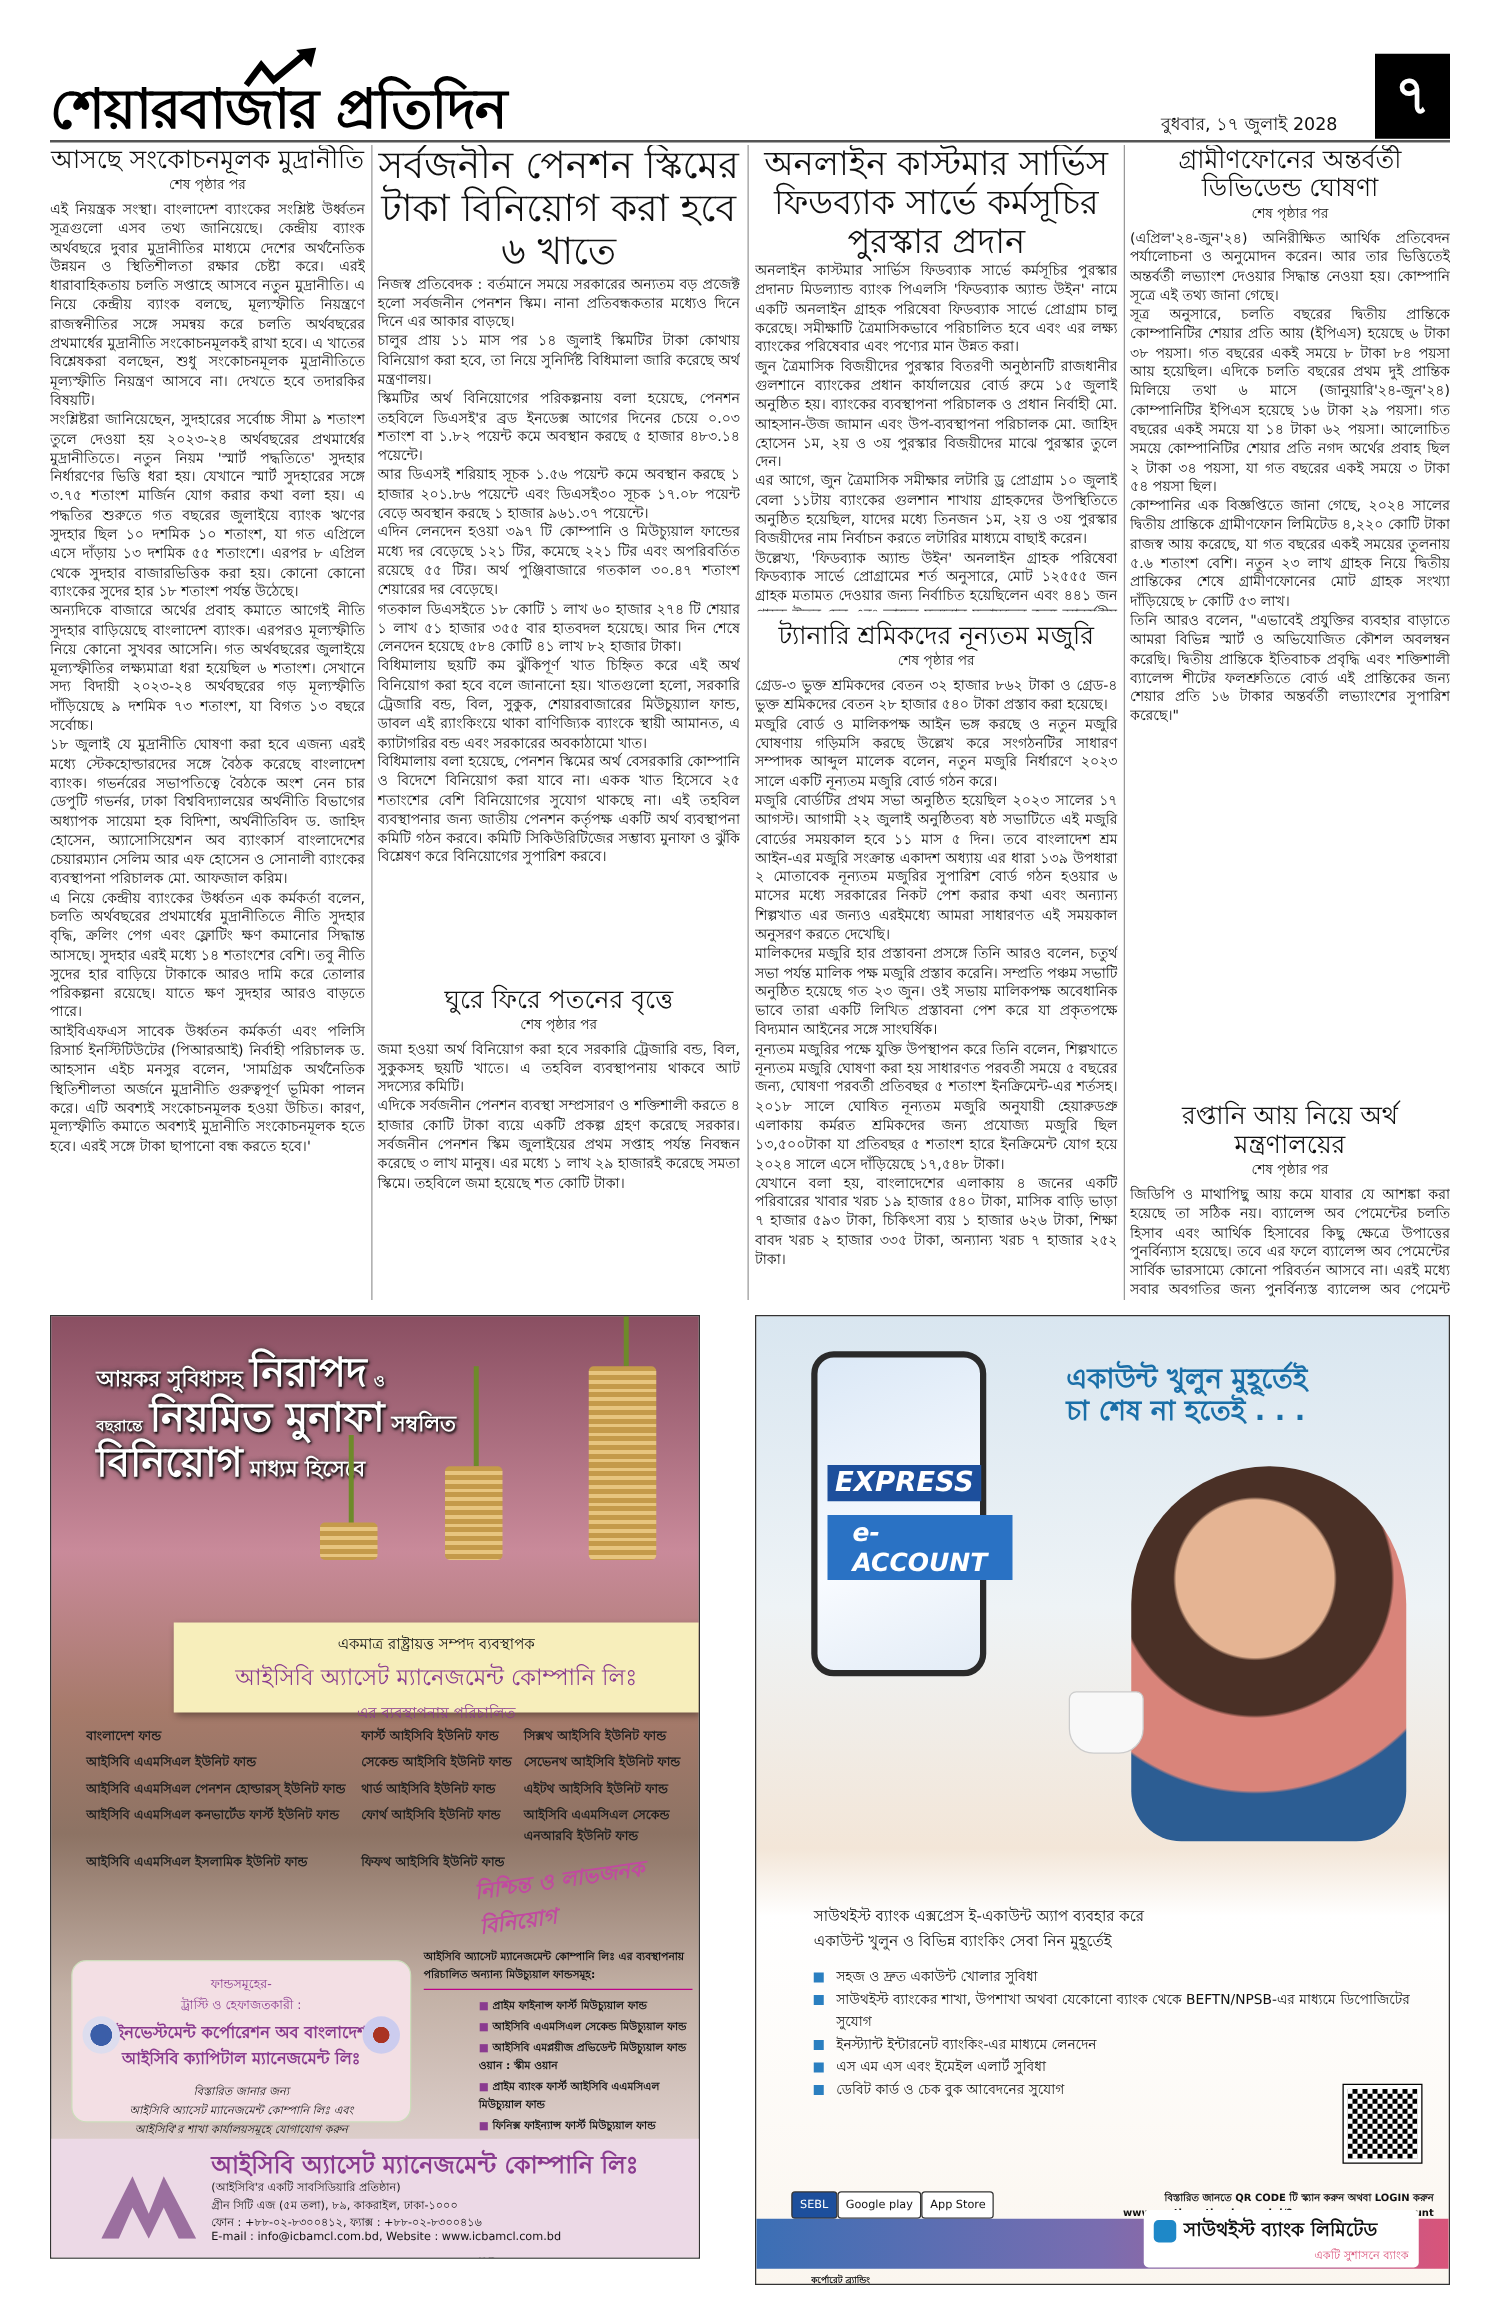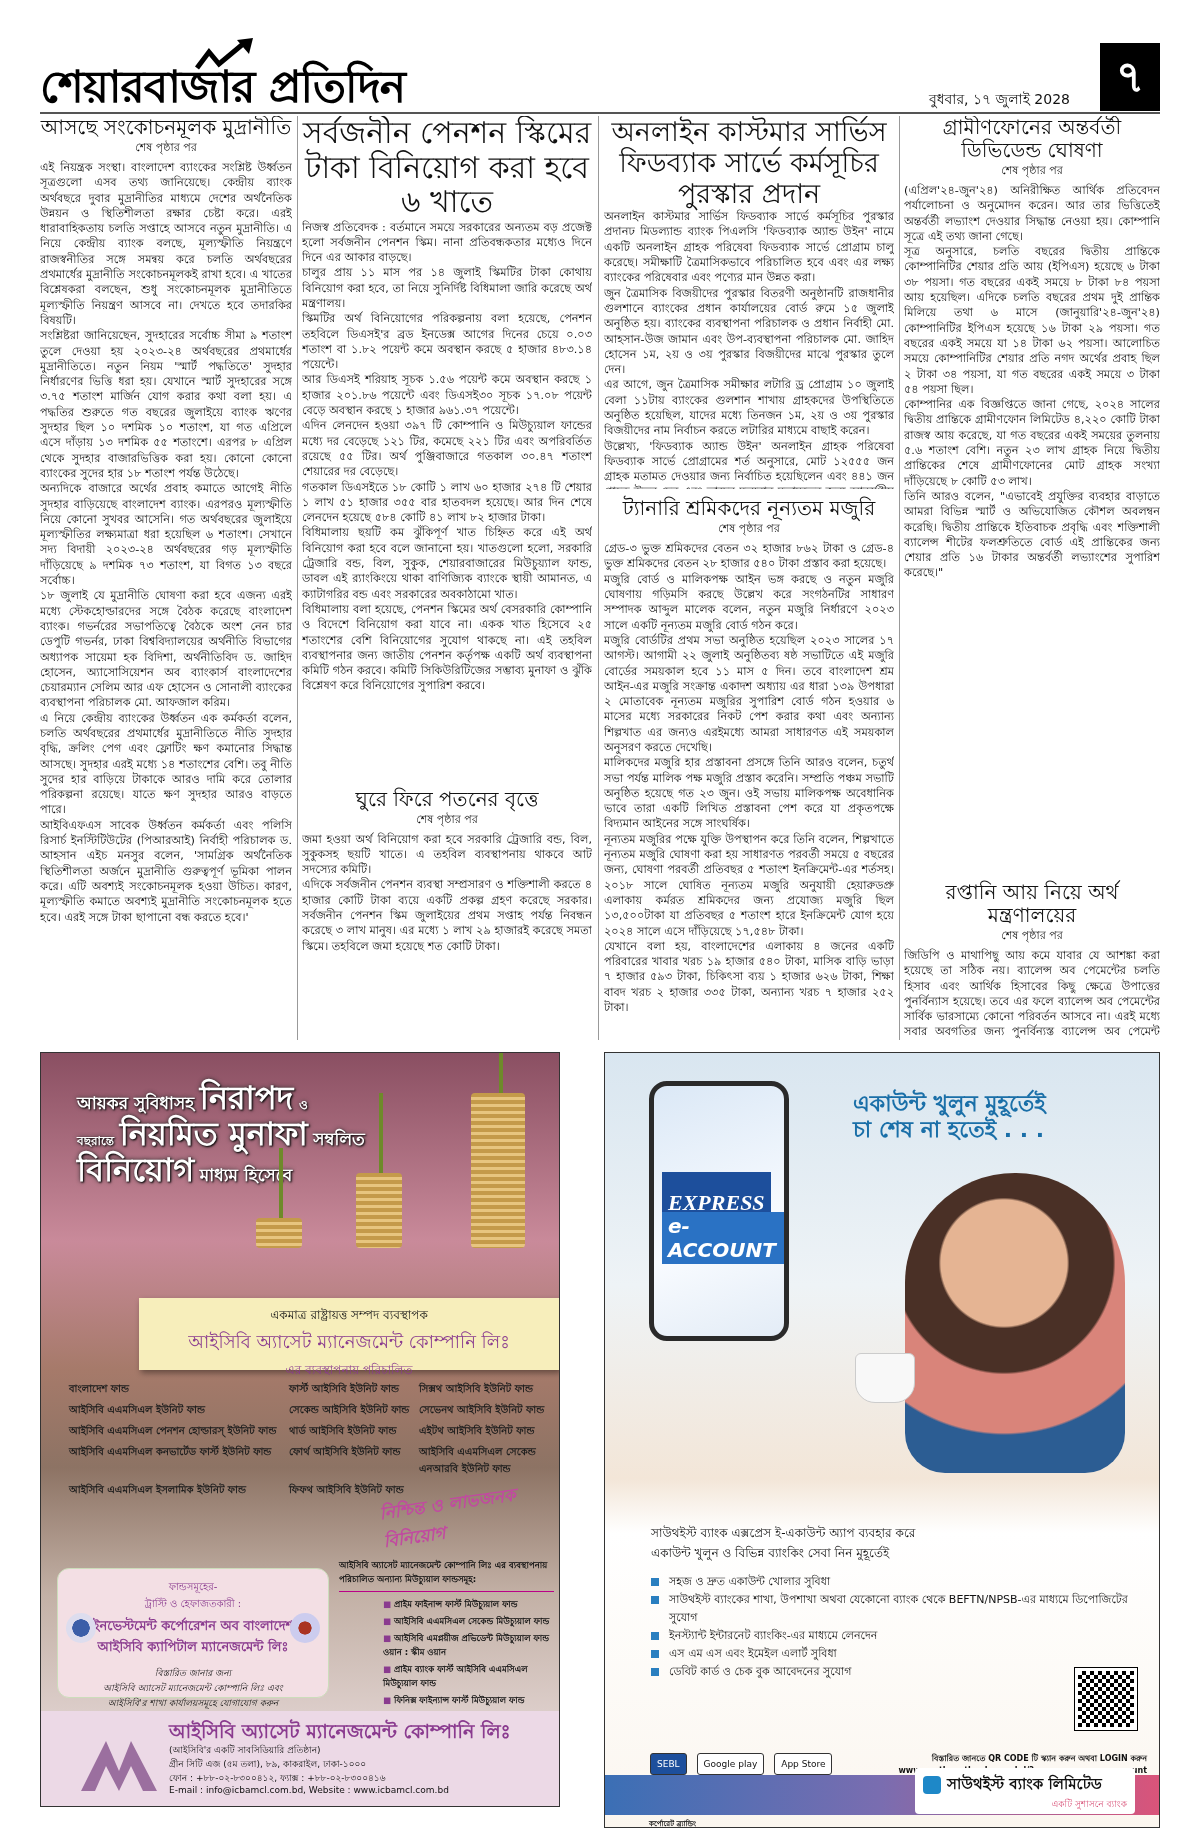--- a/index.html
+++ b/index.html
@@ -46,30 +46,30 @@
   .emblem { position: absolute; top: 44px; width: 30px; height: 30px; border-radius: 50%; }
   .other-funds { position: absolute; left: 298px; top: 506px; width: 215px; font-size: 8.5px; font-weight: bold; }
   .other-funds .hdr { border-bottom: 1px solid #b08; padding-bottom: 4px; margin-bottom: 6px; }
   .other-funds li { list-style: none; margin-bottom: 3px; margin-left: 44px; }
   .other-funds li::before { content: "■ "; color: #8a3b8f; }
   .footer-band { position: absolute; left: 0; bottom: 0; width: 100%; height: 95px; background: #ecd9e6; }
   .footer-band .name { position: absolute; left: 128px; top: 6px; font-size: 19px; color: #8a3b8f; font-weight: bold; }
   .footer-band .line { position: absolute; left: 128px; font-size: 9px; }
   .ad-right .tagline { position: absolute; left: 248px; top: 38px; color: #1a6fa8; font-size: 22px; font-weight: bold; line-height: 1.2; }
   .phone { position: absolute; left: 44px; top: 28px; width: 140px; height: 260px; border-radius: 18px; border: 5px solid #2a2a2a; background: linear-gradient(160deg, #dbe8f6, #f8fbff 60%, #e3ecf6); }
-  .phone .express { position: absolute; left: 8px; top: 86px; font-size: 22px; font-weight: bold; color: #fff; background: #1d4f9c; padding: 18px 6px; font-style: italic; font-family: Liberation Serif, serif; }
-  .phone .eacct { position: absolute; left: 8px; top: 126px; font-size: 20px; font-weight: bold; color: #fff; background: #2a72c4; padding: 2px 6px; font-style: italic; }
+  .phone .express { position: absolute; left: 8px; top: 86px; font-size: 22px; font-weight: bold; color: #fff; background: #1d4f9c; padding: 2px 6px; font-style: italic; }
+  .phone .eacct { position: absolute; left: 8px; top: 126px; font-size: 20px; font-weight: bold; color: #fff; background: #2a72c4; padding: 2px 20px; font-style: italic; }
   .woman { position: absolute; left: 300px; top: 120px; width: 220px; height: 300px; border-radius: 110px 110px 40px 40px; background: radial-gradient(circle at 45% 30%, #e5b493 0 26%, #4a3026 27% 45%, #d9847a 46% 70%, #2c5d93 71%); }
   .cup { position: absolute; left: 250px; top: 300px; width: 60px; height: 50px; background: #f8f8f8; border-radius: 6px 6px 20px 20px; border: 1px solid #ccc; }
   .ad-right .info { position: absolute; left: 46px; top: 470px; width: 480px; font-size: 12px; line-height: 20px; }
   .ad-right .info ul { margin-top: 10px; }
   .ad-right .info li { list-style: none; font-size: 11px; line-height: 18px; padding-left: 18px; position: relative; }
   .ad-right .info li::before { content: ""; position: absolute; left: 0; top: 5px; width: 8px; height: 8px; background: #2a7fc0; }
   .qr { position: absolute; left: 470px; top: 615px; width: 62px; height: 62px; background: repeating-conic-gradient(#000 0 25%, #fff 0 50%) 0 0/8px 8px; border: 3px solid #fff; outline: 1px solid #000; }
-  .badges { position: absolute; left: 45px; top: 700px; display: flex; gap: 10px; }
+  .badges { position: absolute; left: 28px; top: 700px; display: flex; }
   .badge { height: 22px; border: 1px solid #333; border-radius: 3px; font-size: 9px; padding: 0 6px; line-height: 20px; background: #fff; }
   .badge.dark { background: #1d4f9c; color: #fff; }
   .qr-note { position: absolute; right: 12px; top: 700px; text-align: right; font-size: 8px; font-weight: bold; line-height: 12px; }
   .sbl-band { position: absolute; left: 0; top: 722px; width: 100%; height: 40px; background: linear-gradient(90deg, #3b6fb5, #7a6db0 50%, #d9547a); }
   .sbl-logo { position: absolute; left: 310px; top: 715px; width: 220px; height: 46px; background: #fff; border-radius: 4px; padding: 4px 8px; }
   .sbl-logo .nm { font-size: 15px; font-weight: bold; }
   .sbl-logo .tg { font-size: 9px; color: #d9547a; text-align: right; }
   .sbl-mark { display: inline-block; width: 18px; height: 18px; background: #1e88c8; border-radius: 4px; vertical-align: middle; margin-right: 6px; }
   .credit { position: absolute; left: 44px; top: 765px; font-size: 7px; font-weight: bold; }
 </style>

